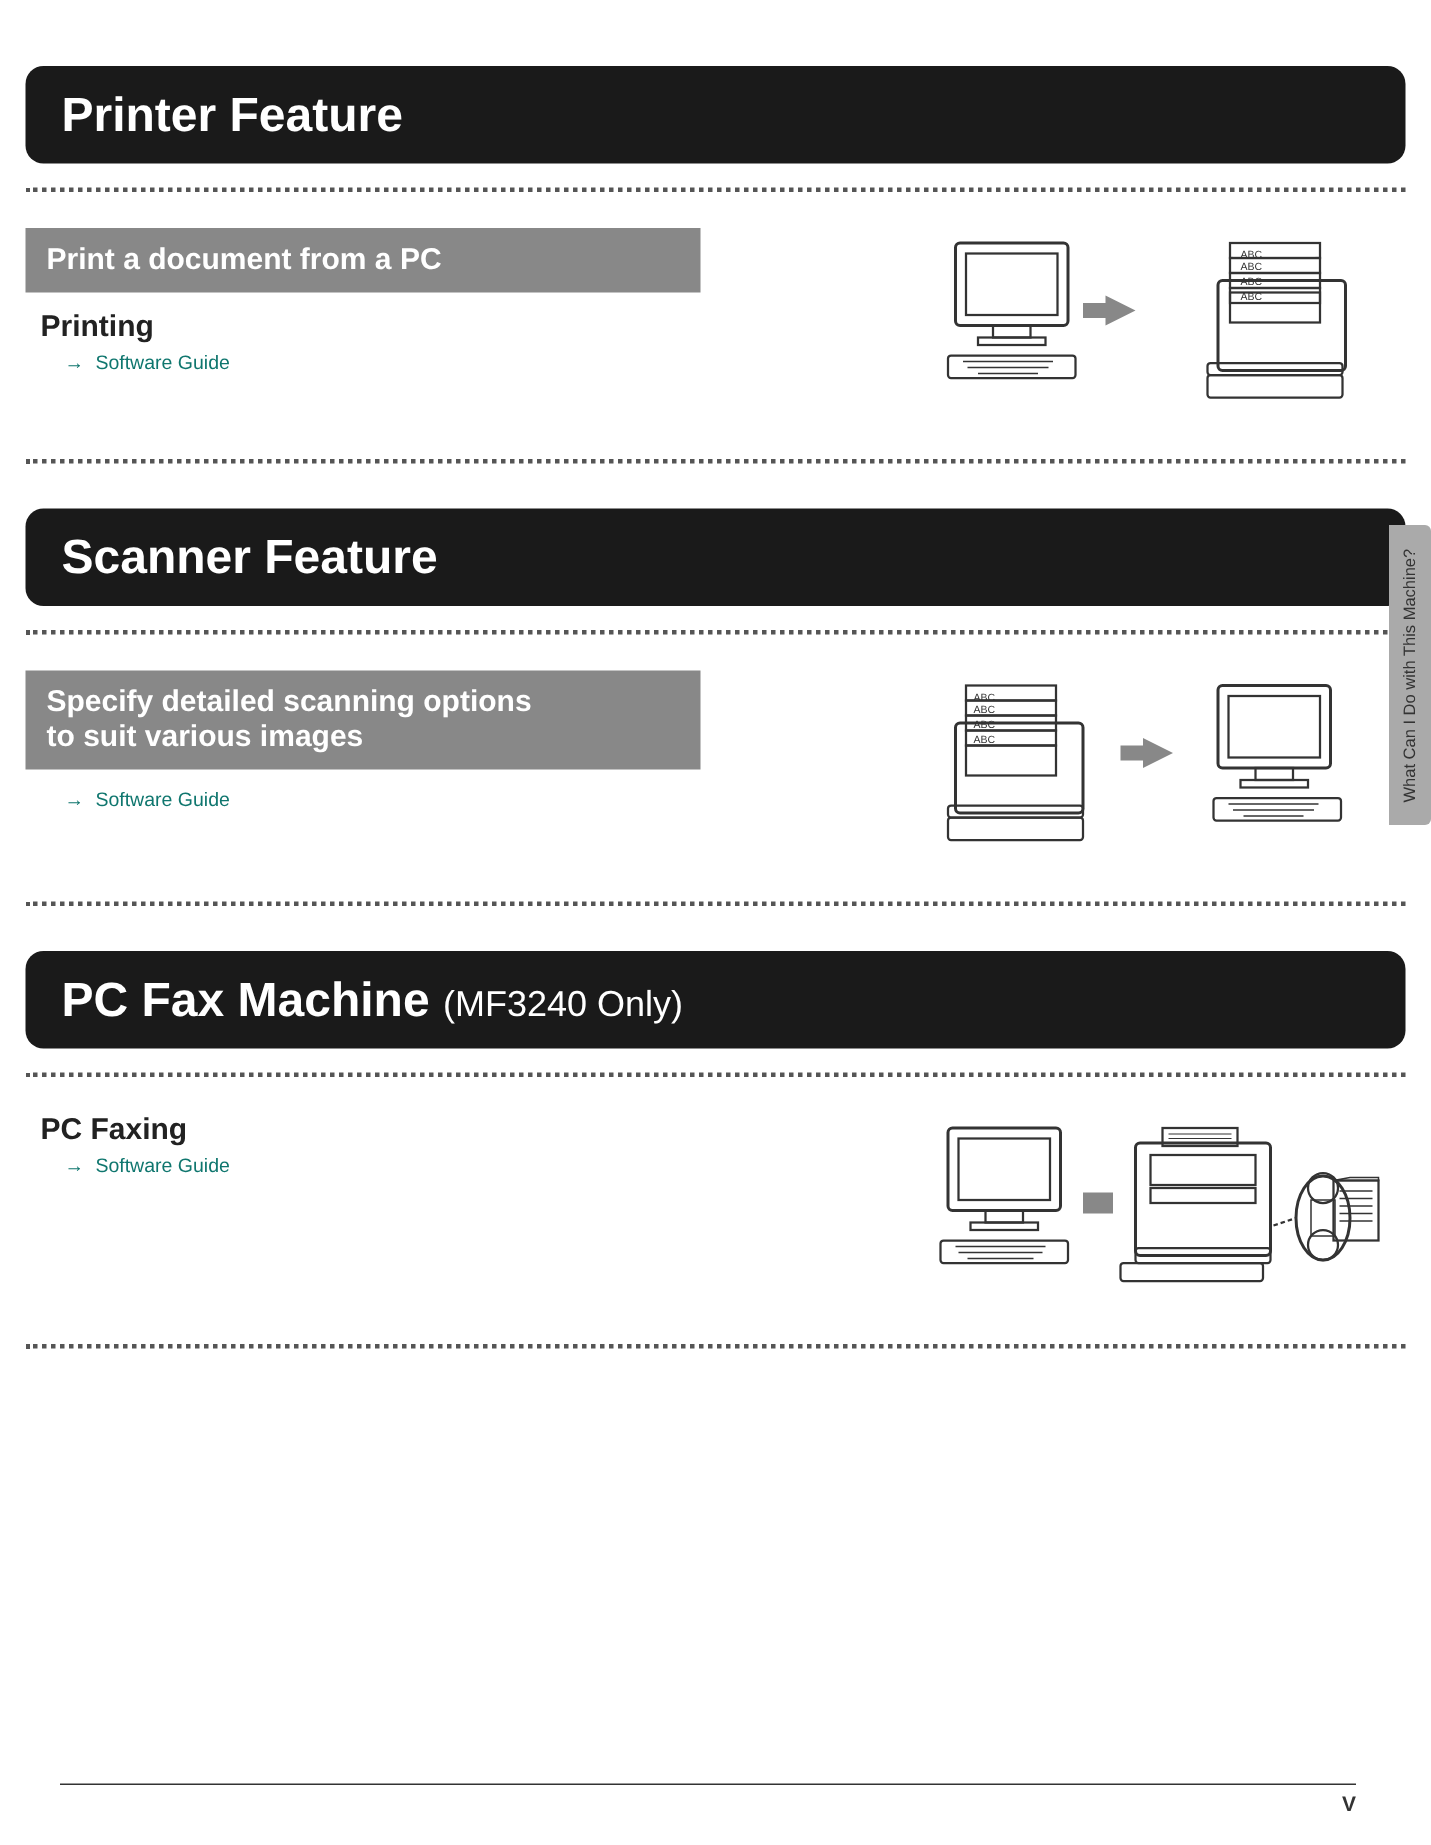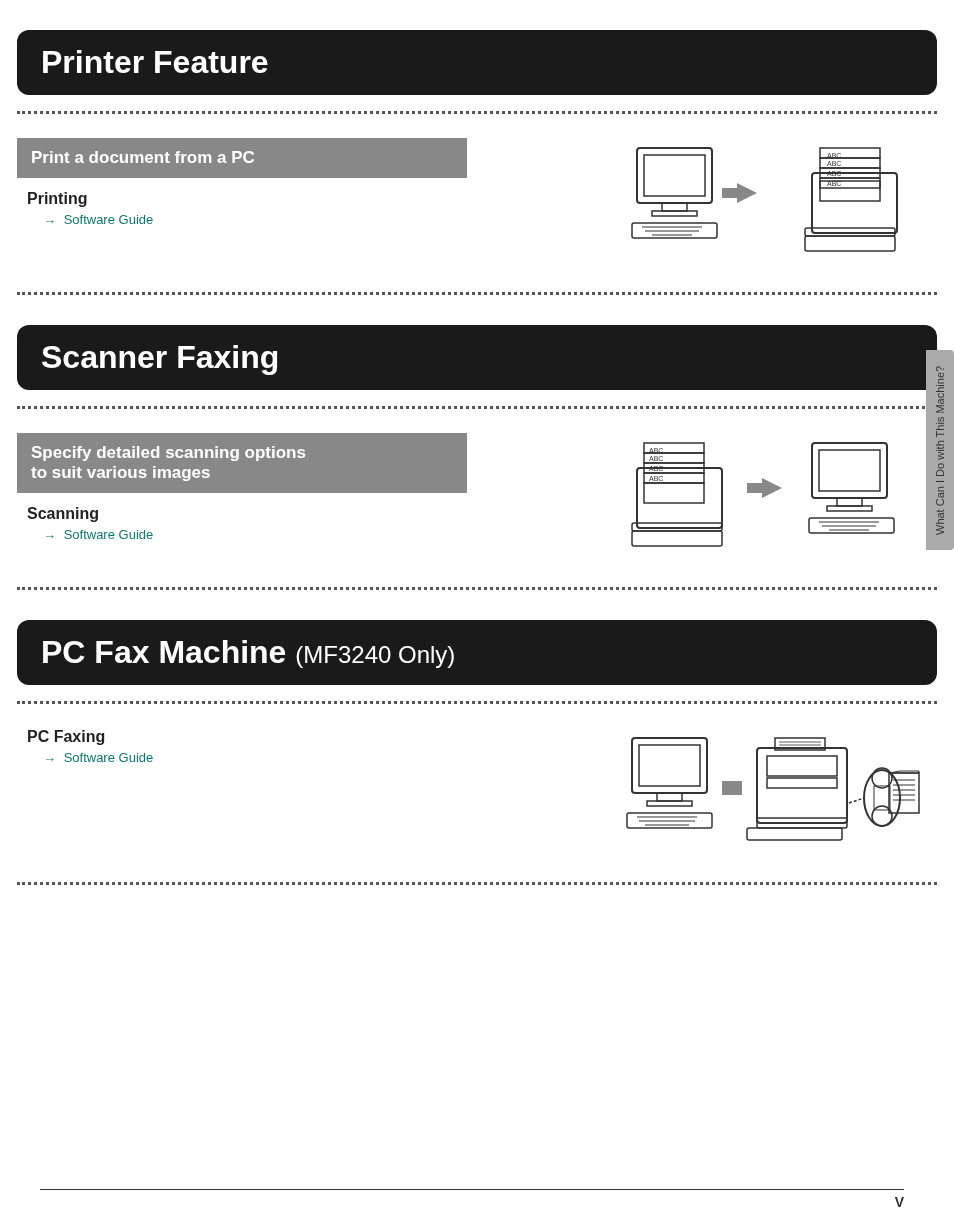--- a/index.html
+++ b/index.html
@@ -9,21 +9,21 @@
       min-height: 1230px;
       background: #ffffff;
       font-family: Arial, Helvetica, sans-serif;
       position: relative;
       overflow-x: hidden;
     }
 
     .page-wrapper {
       width: 920px;
       margin: 0 auto;
-      padding: 30px 0;
+      padding: 44px 0;
     }
 
     
     .section-header {
       background: #1a1a1a;
       border-radius: 12px;
       padding: 14px 24px;
       margin-bottom: 16px;
     }
     .section-header h1 {
@@ -70,26 +70,26 @@
     
     .feature-title-bar {
       background: #888888;
       padding: 10px 14px;
       margin-bottom: 12px;
       display: inline-block;
       min-width: 450px;
     }
     .feature-title-bar h2 {
       color: #ffffff;
-      font-size: 17px;
+      font-size: 20px;
       font-weight: bold;
     }
 
     .feature-label {
-      font-size: 16px;
+      font-size: 20px;
       font-weight: bold;
       margin-left: 10px;
       margin-bottom: 4px;
       color: #222;
     }
 
     .feature-ref {
       font-size: 13px;
       margin-left: 26px;
       color: #0f766e;
@@ -200,32 +200,31 @@
         </svg>
       </div>
     </div>
 
     <hr class="dotted-line">
   </div>
 
   <div class="feature-section">
     <div class="section-header">
       <h1>
-        <span>Scanner Faxing</span>
+        <span>Scanner Feature</span>
       </h1>
     </div>
 
     <hr class="dotted-line">
 
     <div class="feature-row">
       <div class="feature-left">
         <div class="feature-title-bar">
           <h2>Specify detailed scanning options<br>to suit various images</h2>
         </div>
-        <div class="feature-label">Scanning</div>
         <div class="feature-ref">
           <span class="arrow">→</span>
           <span>Software Guide</span>
         </div>
       </div>
       <div class="feature-right">
 
         <svg width="300" height="130" viewBox="0 0 300 130">
 
           <rect x="10" y="35" width="85" height="60" rx="3" fill="none" stroke="#333" stroke-width="2"></rect>

